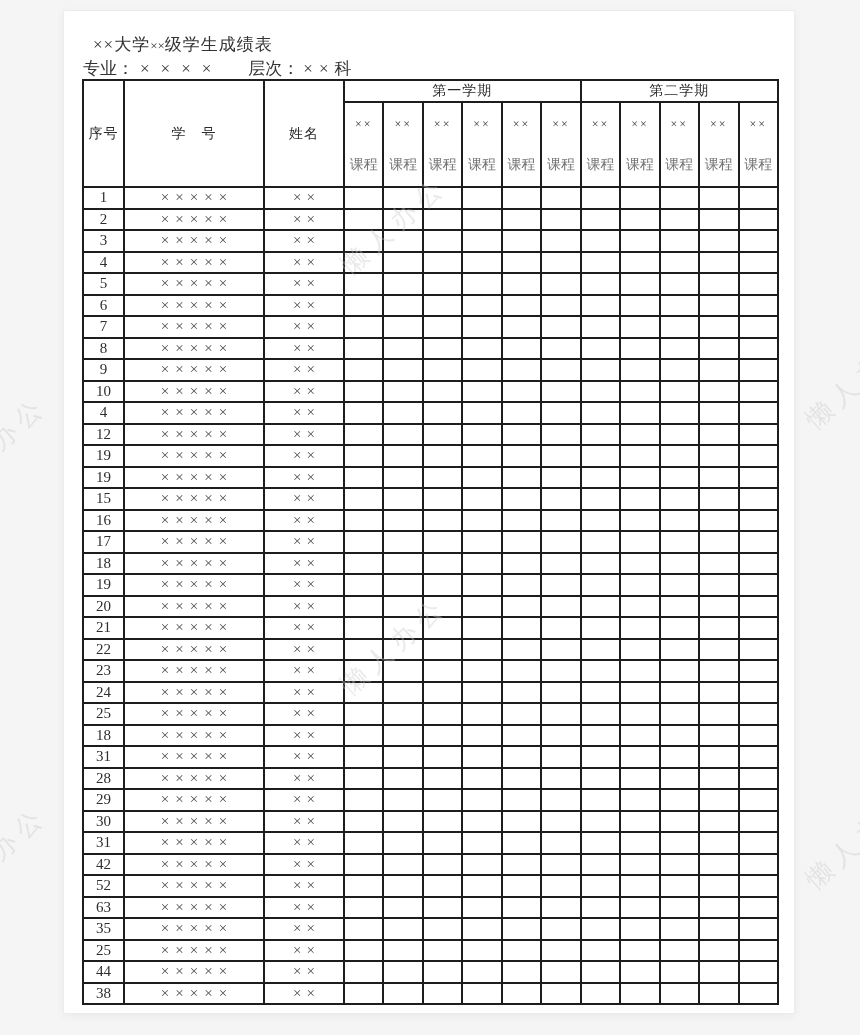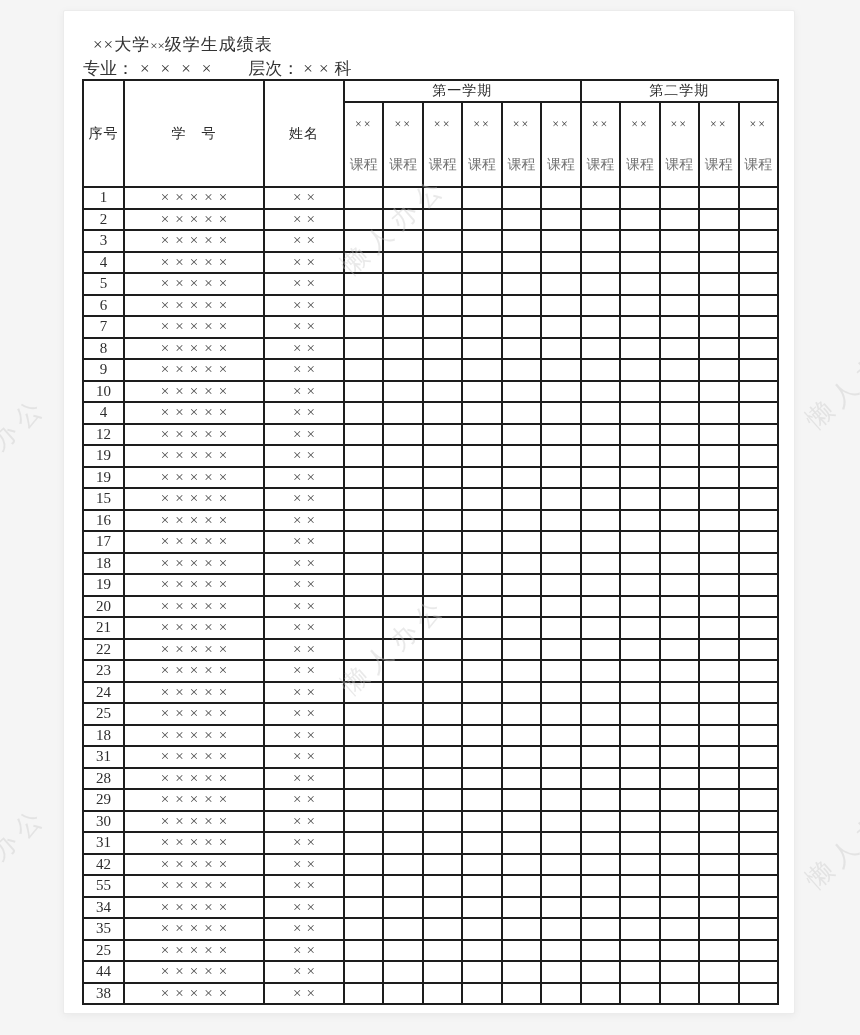--- a/index.html
+++ b/index.html
@@ -672,37 +672,37 @@
             <td class="grade-cell"></td>
             <td class="grade-cell"></td>
             <td class="grade-cell"></td>
             <td class="grade-cell"></td>
             <td class="grade-cell"></td>
             <td class="grade-cell"></td>
             <td class="grade-cell"></td>
             <td class="grade-cell"></td>
           </tr>
           <tr>
-            <td class="row-index-cell">55</td>
-            <td class="student-id-cell">×××××</td>
-            <td class="name-cell">××</td>
-            <td class="grade-cell"></td>
-            <td class="grade-cell"></td>
-            <td class="grade-cell"></td>
-            <td class="grade-cell"></td>
-            <td class="grade-cell"></td>
-            <td class="grade-cell"></td>
-            <td class="grade-cell"></td>
-            <td class="grade-cell"></td>
-            <td class="grade-cell"></td>
-            <td class="grade-cell"></td>
-            <td class="grade-cell"></td>
-          </tr>
-          <tr>
-            <td class="row-index-cell">34</td>
+            <td class="row-index-cell">52</td>
+            <td class="student-id-cell">×××××</td>
+            <td class="name-cell">××</td>
+            <td class="grade-cell"></td>
+            <td class="grade-cell"></td>
+            <td class="grade-cell"></td>
+            <td class="grade-cell"></td>
+            <td class="grade-cell"></td>
+            <td class="grade-cell"></td>
+            <td class="grade-cell"></td>
+            <td class="grade-cell"></td>
+            <td class="grade-cell"></td>
+            <td class="grade-cell"></td>
+            <td class="grade-cell"></td>
+          </tr>
+          <tr>
+            <td class="row-index-cell">63</td>
             <td class="student-id-cell">×××××</td>
             <td class="name-cell">××</td>
             <td class="grade-cell"></td>
             <td class="grade-cell"></td>
             <td class="grade-cell"></td>
             <td class="grade-cell"></td>
             <td class="grade-cell"></td>
             <td class="grade-cell"></td>
             <td class="grade-cell"></td>
             <td class="grade-cell"></td>

